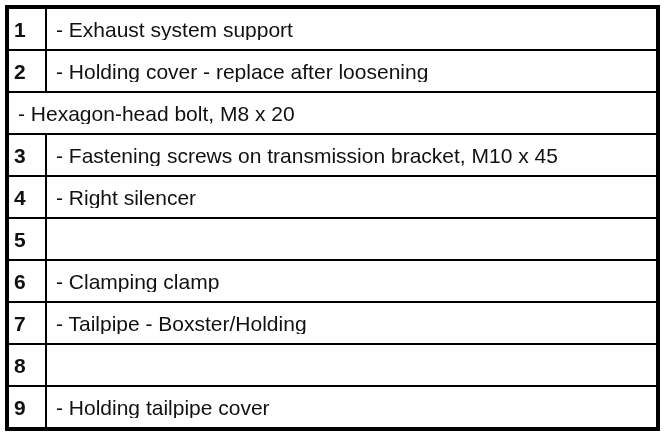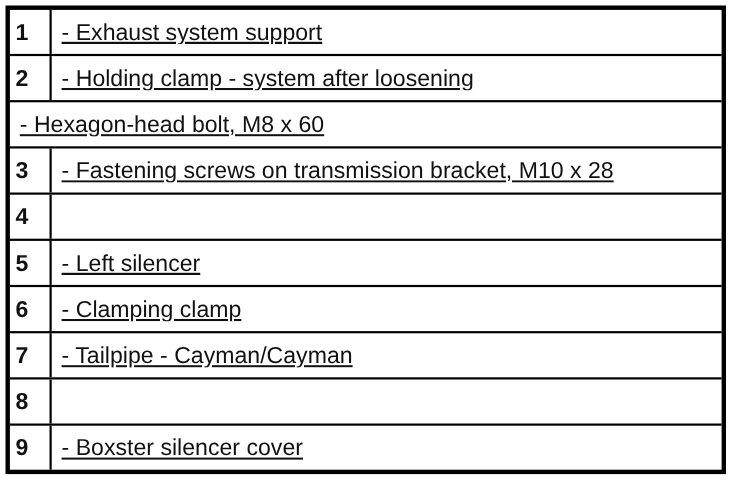--- a/index.html
+++ b/index.html
@@ -46,66 +46,65 @@
     align-self: stretch;
     display: flex;
     align-items: center;
     padding-left: 5px;
     border-right: 2px solid #000000;
     font-weight: bold;
   }
   .desc {
     padding-left: 9px;
     flex: 1 1 auto;
-    text-decoration: underline;
   }
 </style>
 </head>
 <body>
 
 <div class="parts-table">
   <div class="row">
     <div class="cell num">1</div>
     <div class="cell desc">- Exhaust system support</div>
   </div>
 
   <div class="row">
     <div class="cell num">2</div>
-    <div class="cell desc">- Holding clamp - system after loosening</div>
+    <div class="cell desc">- Holding cover - replace after loosening</div>
   </div>
 
   <div class="row">
-    <div class="cell desc">- Hexagon-head bolt, M8 x 60</div>
+    <div class="cell desc">- Hexagon-head bolt, M8 x 20</div>
   </div>
 
   <div class="row">
     <div class="cell num">3</div>
-    <div class="cell desc">- Fastening screws on transmission bracket, M10 x 28</div>
+    <div class="cell desc">- Fastening screws on transmission bracket, M10 x 45</div>
   </div>
 
   <div class="row">
     <div class="cell num">4</div>
+    <div class="cell desc">- Right silencer</div>
   </div>
 
   <div class="row">
     <div class="cell num">5</div>
-    <div class="cell desc">- Left silencer</div>
   </div>
 
   <div class="row">
     <div class="cell num">6</div>
     <div class="cell desc">- Clamping clamp</div>
   </div>
 
   <div class="row">
     <div class="cell num">7</div>
-    <div class="cell desc">- Tailpipe - Cayman/Cayman</div>
+    <div class="cell desc">- Tailpipe - Boxster/Holding</div>
   </div>
 
   <div class="row">
     <div class="cell num">8</div>
   </div>
 
   <div class="row">
     <div class="cell num">9</div>
-    <div class="cell desc">- Boxster silencer cover</div>
+    <div class="cell desc">- Holding tailpipe cover</div>
   </div>
 </div>
 
 </body></html>

